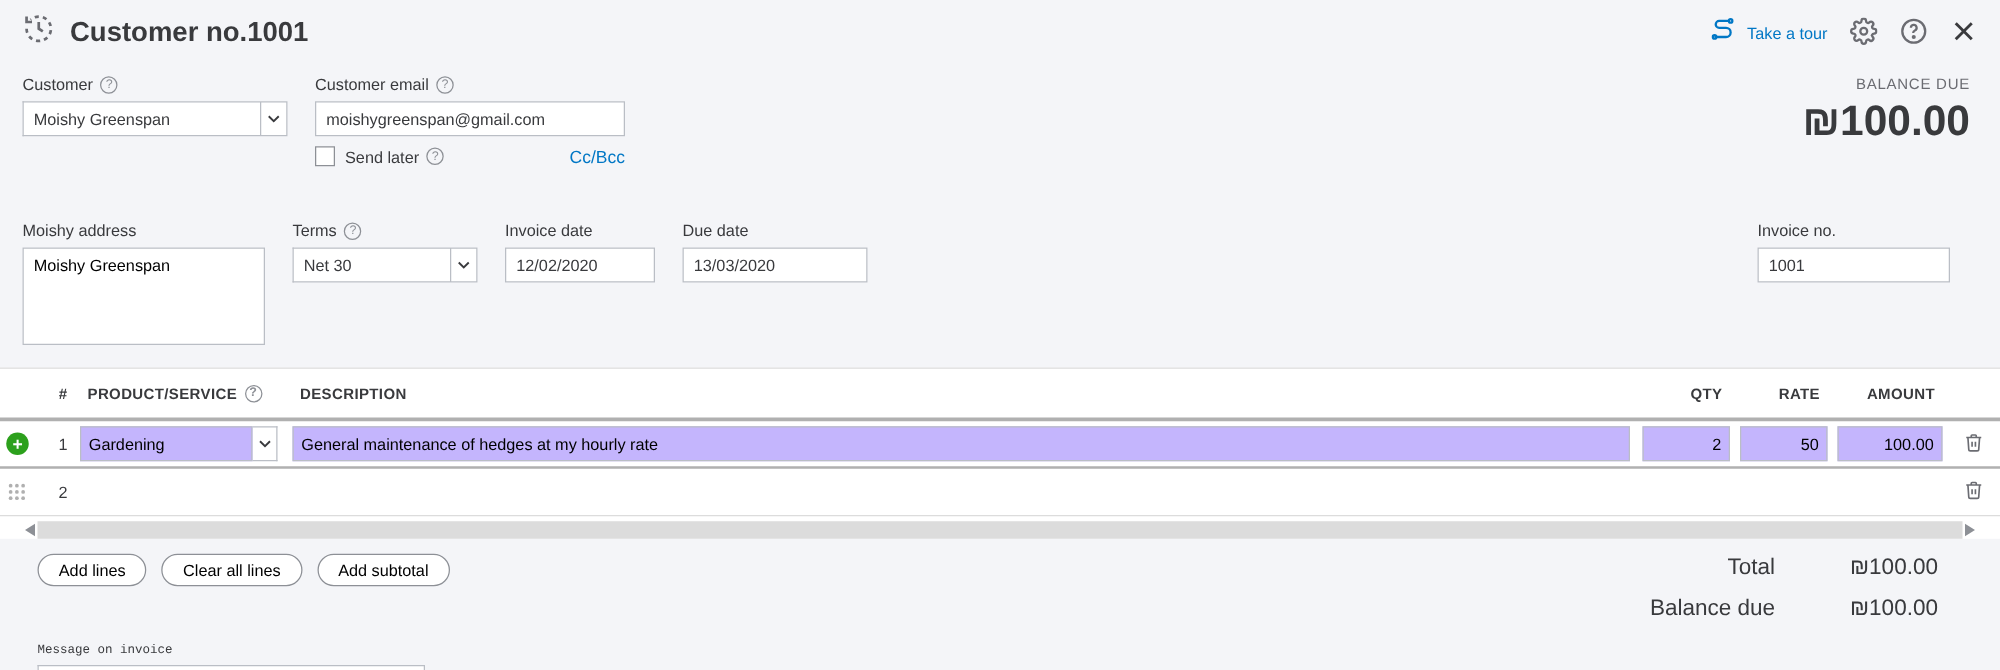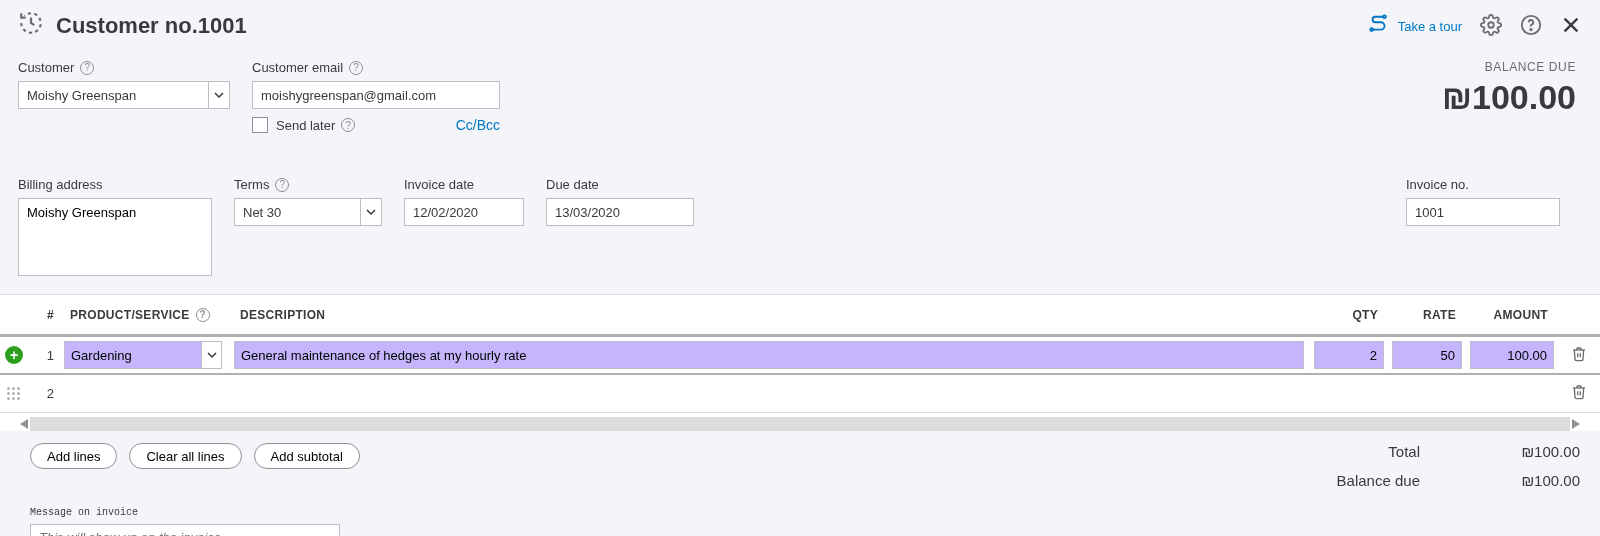--- a/index.html
+++ b/index.html
@@ -62,21 +62,21 @@
   .numcell { text-align:right; }
   .trash svg { width:16px; height:16px; stroke:#6b6c72; cursor:pointer; }
 
   .hscroll { height:14px; background:#dcdcdc; position:relative; margin:0 12px; }
   .hscroll::before, .hscroll::after { content:""; position:absolute; top:2px; width:0; height:0; border-top:5px solid transparent; border-bottom:5px solid transparent; }
   .hscroll::before { left:-10px; border-right:8px solid #8d9096; }
   .hscroll::after { right:-10px; border-left:8px solid #8d9096; }
 
   .underbar { display:flex; align-items:flex-start; padding:12px 20px 0 30px; }
   .pillbtn { height:26px; padding:0 16px; border:1px solid #8d9096; background:#fff; border-radius:14px; font-size:13px; cursor:pointer; margin-right:12px; }
-  .totals { margin-left:auto; text-align:right; font-size:15px; }
+  .totals { margin-left:auto; font-size:18px; }
   .totals .line { display:flex; gap:60px; justify-content:flex-end; margin-bottom:12px; }
   .totals .v { min-width:100px; }
 
   .msgarea { margin:6px 0 0 30px; }
   .msgarea .label { font-size:10px; margin-bottom:6px;font-family:Liberation Mono, monospace; }
   .msginput { width:310px; height:26px; border:1px solid #babec5; border-bottom:none; background:#fff; padding:0 8px; font-style:italic; color:#a0a0a0; font-size:13px; }
 </style>
 </head>
 <body>
 
@@ -162,21 +162,21 @@
   </div>
 
   <div class="balance">
     <div class="lbl">BALANCE DUE</div>
     <div class="amt">₪100.00</div>
   </div>
 </div>
 
 <div class="section row2">
   <div class="fieldcol">
-    <div class="label">Billing address</div>
+    <div class="label">Moishy address</div>
     <textarea class="textarea" style="">Moishy Greenspan</textarea>
   </div>
 
   <div class="fieldcol">
     <div class="label">
         <span>Terms</span>
         <span class="help-q">?</span>
       </div>
     <div class="dropdown">
       <input class="input" style="width: 126px;" value="Net 30">

